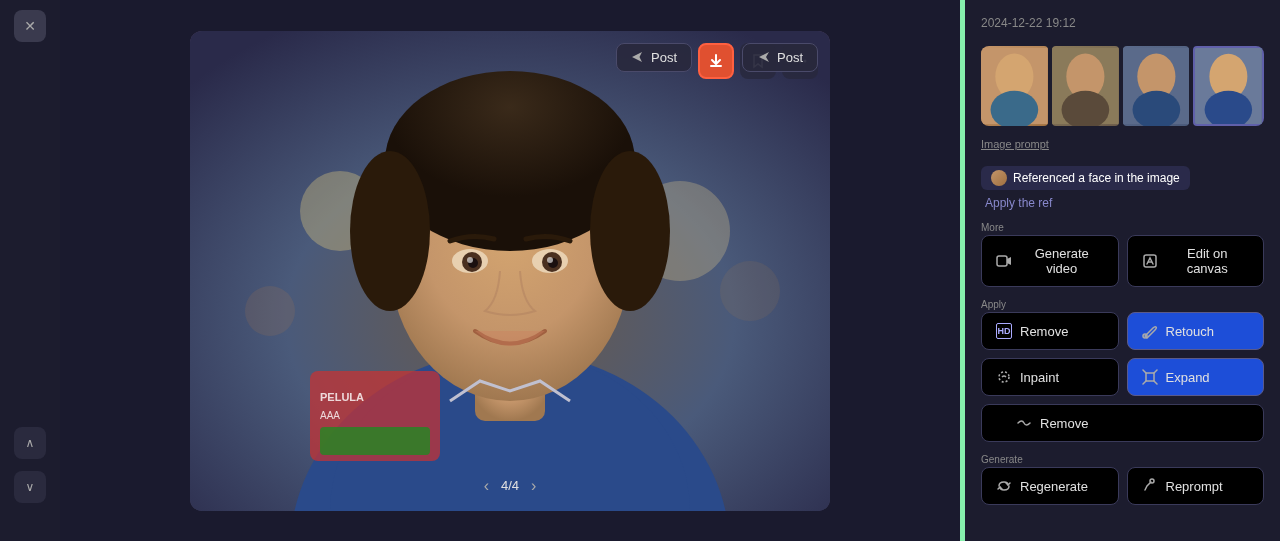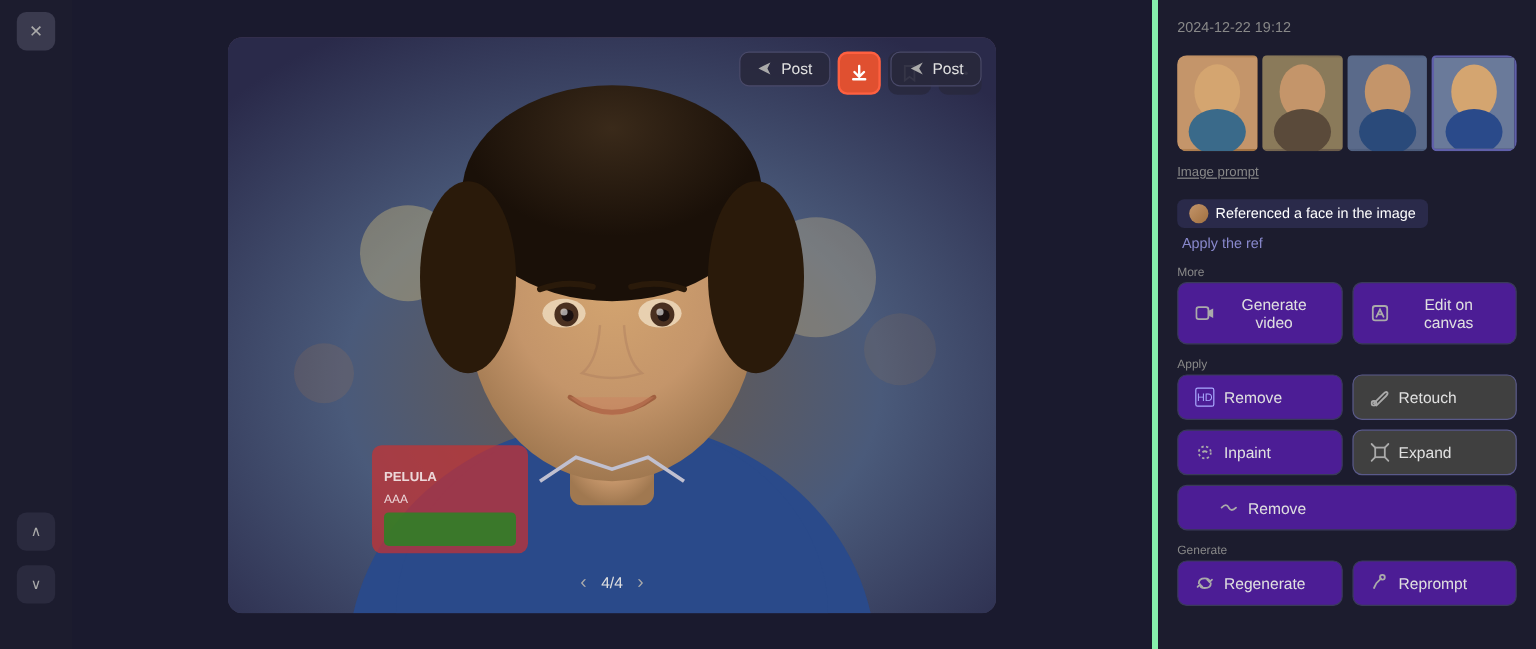--- a/index.html
+++ b/index.html
@@ -229,52 +229,52 @@
       margin-bottom: 2px;
     }
 
     
     .action-grid {
       display: grid;
       grid-template-columns: 1fr 1fr;
       gap: 8px;
     }
     .action-btn {
-      background: #4c1d95;
+      background: #000000;
       border: 1px solid #3a3a5a;
       border-radius: 8px;
       padding: 10px 14px;
       color: #e0e0e0;
       cursor: pointer;
       font-size: 13px;
       display: flex;
       align-items: center;
       gap: 8px;
       transition: background 0.15s;
     }
     .action-btn.highlighted {
       border-color: #5a5a8a;
-      background: #404040;
+      background: #1d4ed8;
     }
     .action-btn.full-width {
       grid-column: 1 / -1;
       padding-left: 34px;
     }
     .btn-icon {
       width: 16px;
       height: 16px;
       display: flex;
       align-items: center;
       justify-content: center;
       font-size: 13px;
       flex-shrink: 0;
     }
     .hd-badge {
       font-size: 9px;
-      font-weight: normal;
+      font-weight: bold;
       color: #aaaaff;
       border: 1px solid #aaaaff;
       border-radius: 2px;
       padding: 1px 2px;
       line-height: 1;
     }
 
     
     svg {
       display: block;

